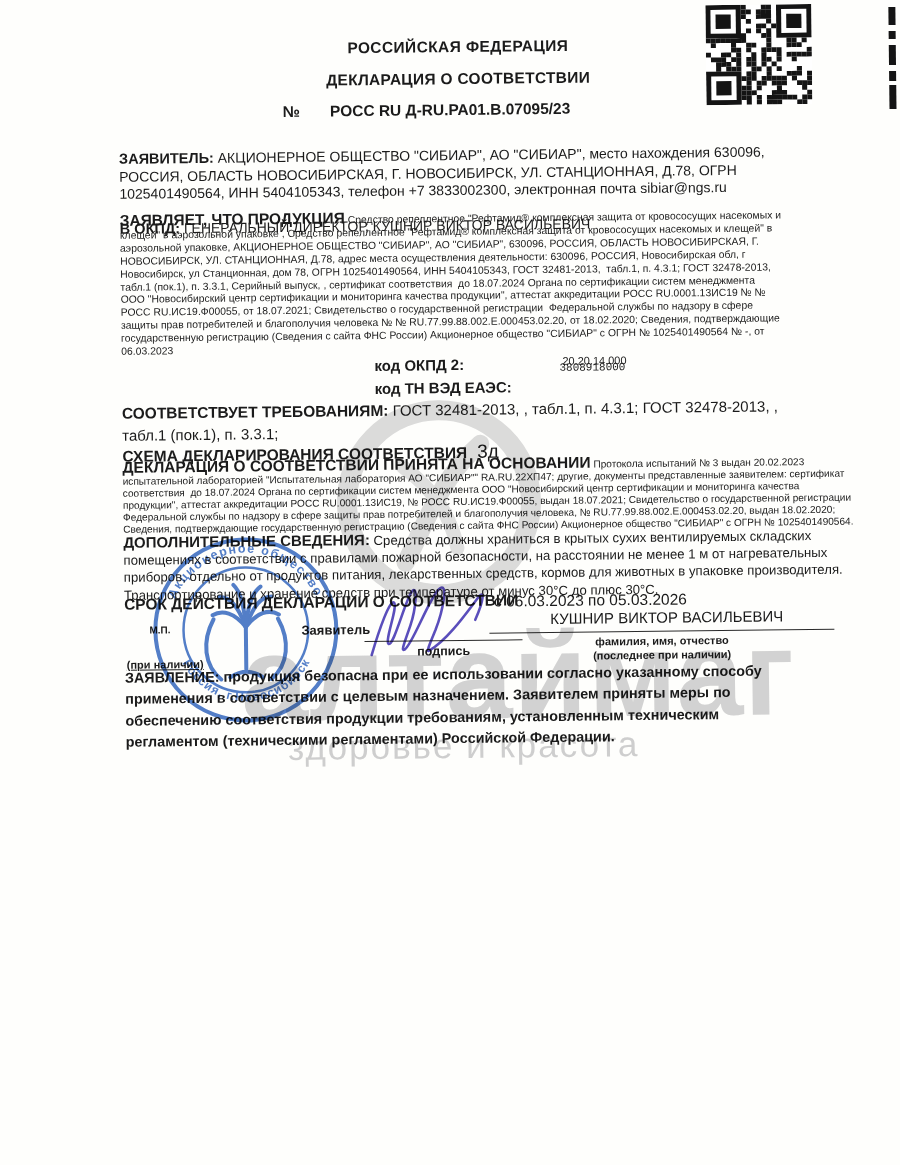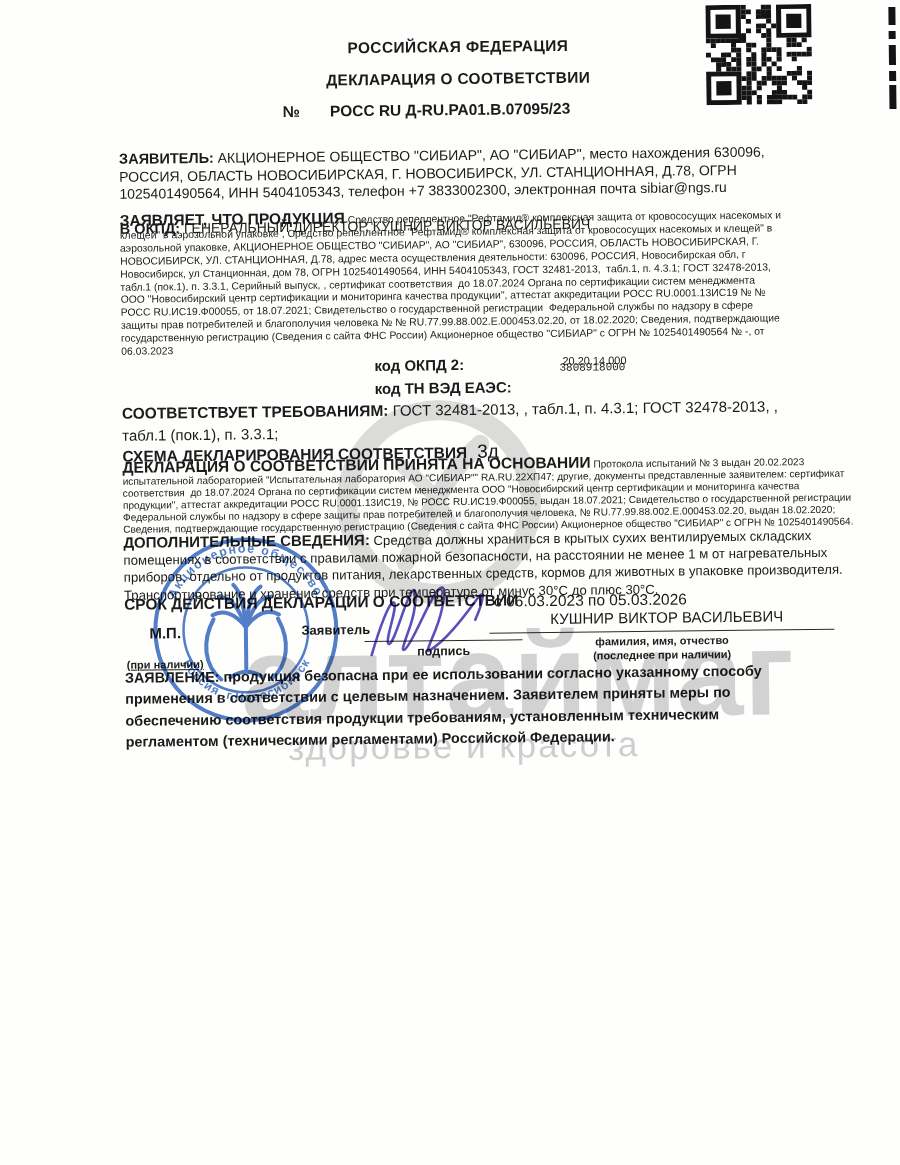--- a/index.html
+++ b/index.html
@@ -25,21 +25,21 @@
   #sec-complies{top:399px;font-size:15px;line-height:21.5px;white-space:pre-line;}
   #sec-complies .lbl{font-size:15.5px;}
   #sec-scheme{top:441px;font-size:15.5px;}
   #sec-scheme .val{font-weight:400;font-size:19px;margin-left:10px;}
   #sec-basis{top:458px;font-size:10.1px;line-height:11.9px;white-space:pre;}
   #sec-basis .lbl{font-size:15.5px;}
   #sec-additional{top:530px;font-size:13.2px;line-height:17.2px;white-space:pre-line;}
   #sec-additional .lbl{font-size:15px;}
   #validity-label{position:absolute;left:122px;top:592px;font-weight:700;font-size:15.5px;}
   #validity-value{position:absolute;left:492px;top:593px;font-size:15.5px;}
-  #mp-label{position:absolute;left:147px;top:621px;font-weight:700;font-size:15px;}
+  #mp-label{position:absolute;left:147px;top:621px;font-weight:700;font-size:10px;}
   #mp-note{position:absolute;left:124px;top:655px;font-weight:700;font-size:11px;text-decoration:underline;}
   #applicant-word{position:absolute;left:299px;top:621px;font-weight:700;font-size:13px;}
   #sign-line{position:absolute;left:362px;top:640px;width:158px;border-top:1.6px solid #2a2a2a;}
   #sign-caption{position:absolute;left:362px;top:644px;width:158px;text-align:center;
                 font-size:12.5px;font-weight:600;}
   #sig-name{position:absolute;left:497px;top:611px;width:335px;text-align:center;font-size:15px;}
   #name-line{position:absolute;left:487px;top:633px;width:345px;border-top:1.6px solid #2a2a2a;}
   #name-cap1{position:absolute;left:487px;top:637px;width:345px;text-align:center;font-weight:700;font-size:11px;}
   #name-cap2{position:absolute;left:487px;top:651px;width:345px;text-align:center;font-weight:700;font-size:11px;}
   #sec-statement{top:664px;font-size:14.4px;line-height:21.3px;font-weight:700;white-space:pre-line;}

